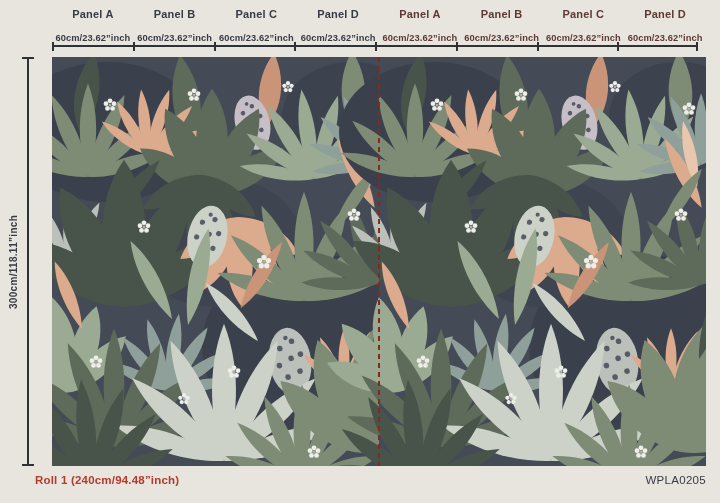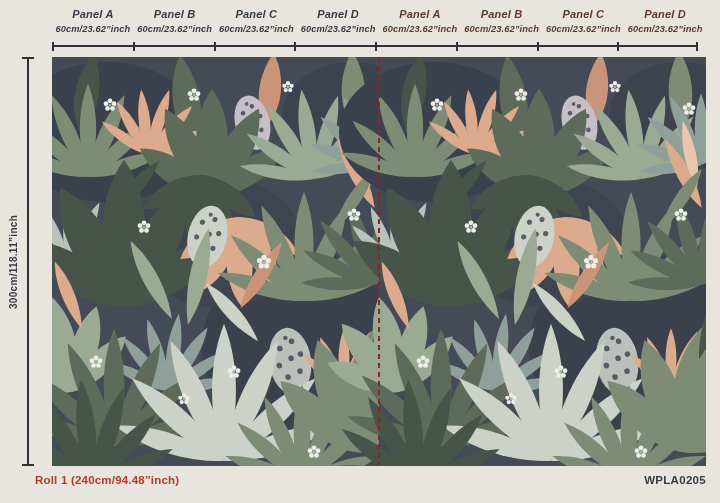--- a/index.html
+++ b/index.html
@@ -3,23 +3,23 @@
 <meta charset="utf-8">
 <style>
   html,body{margin:0;padding:0;}
   body{font-family:"Liberation Sans", sans-serif;}
   .stage{
     position:relative;width:720px;height:503px;background:#e8e5df;overflow:hidden;
   }
 
   
   .top-labels{position:absolute;left:52px;top:8px;width:654px;display:flex;}
-  .pcell{flex:1;text-align:center;font-style:italic;}
+  .pcell{flex:1;text-align:center;}
   .pname{font-size:11px;font-weight:bold;color:#373b44;letter-spacing:.2px;}
-  .psize{font-size:9.3px;font-weight:bold;margin-top:4px;color:#373b44;letter-spacing:.1px;}
+  .psize{font-size:9.3px;font-weight:bold;margin-top:13px;color:#373b44;letter-spacing:.1px;}
   .pcell.roll2 .pname,.pcell.roll2 .psize{color:#5c3a31;}
 
   
   .h-dim{position:absolute;left:52px;top:45px;width:646px;height:0;border-top:2px solid #2e3136;}
   .h-dim .tick{position:absolute;top:-5px;width:2px;height:9px;background:#2e3136;}
 
   
   .v-dim{position:absolute;left:27px;top:57px;height:409px;width:0;border-left:2px solid #2e3136;}
   .v-dim .vcap{position:absolute;left:-7px;width:12px;height:2px;background:#2e3136;}
   .v-dim .vcap.top{top:0;}
@@ -41,21 +41,21 @@
 
   
   .c-g1{fill:#5e6b5a}.c-g2{fill:#7e8c76}.c-g3{fill:#9baa92}.c-g4{fill:#48544a}
   .c-teal{fill:#8fa09b}.c-pale{fill:#cdd2c8}.c-pale2{fill:#bcc0ba}.c-lilac{fill:#c6bfc7}
   .c-peach{fill:#dcab8e}.c-peach2{fill:#c99478}.c-peach3{fill:#e9c6ae}.c-white{fill:#edeee9}
 
   
   .roll-label{position:absolute;top:474px;font-size:11.5px;font-weight:bold;color:#b53a2c;letter-spacing:.2px;}
   .roll-label.r1{left:35px;}
   .roll-label.r2{left:368px;}
-  .product-code{position:absolute;top:474px;right:14px;font-size:11.5px;font-weight:bold;color:#373b44;letter-spacing:.3px;}
+  .product-code{position:absolute;top:474px;right:14px;font-size:11.5px;font-weight:normal;color:#373b44;letter-spacing:.3px;}
 </style>
 </head>
 <body>
 
 <div class="stage">
 
   <div class="top-labels">
     <div class="pcell">
       <div class="pname">Panel A</div>
       <div class="psize">60cm/23.62”inch</div>

